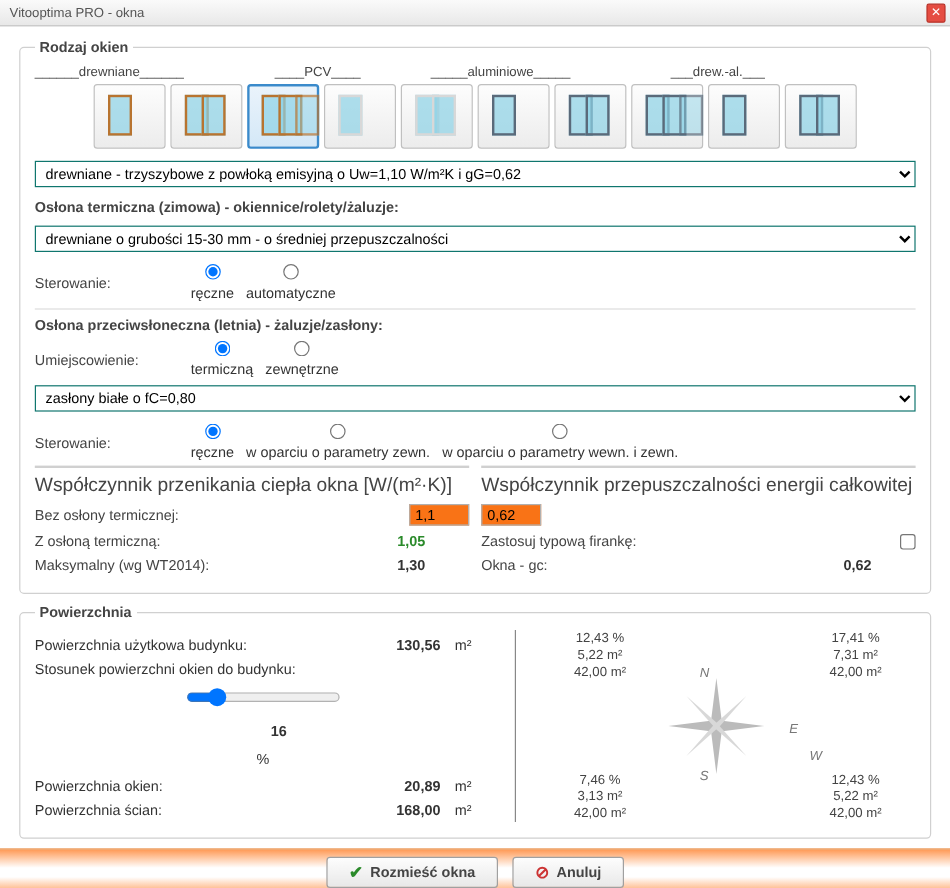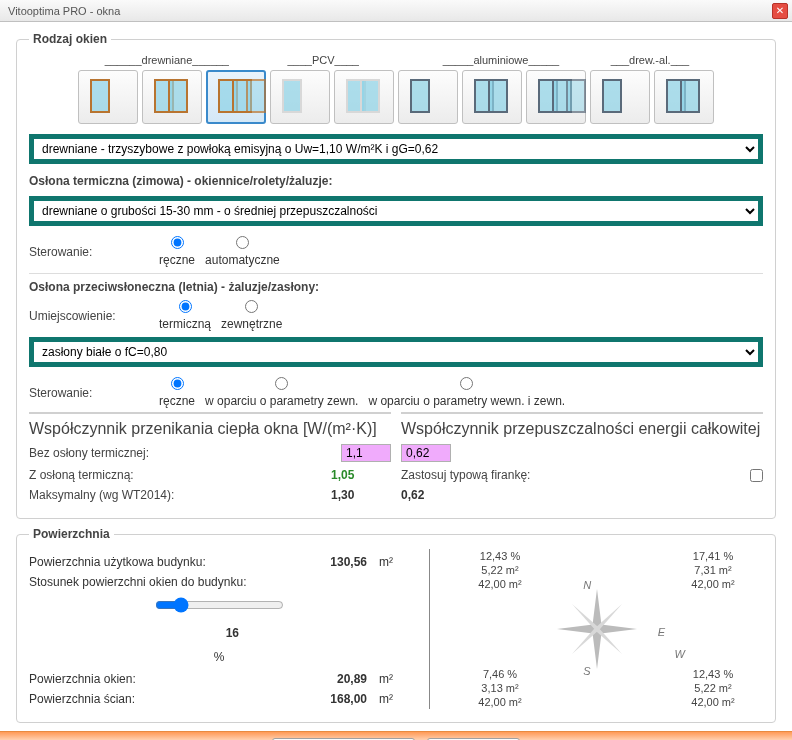--- a/index.html
+++ b/index.html
@@ -53,21 +53,21 @@
   gap: 4px;
   justify-content: center;
   margin: 4px 0 8px 0;
 }
 .cat-labels {
   display: flex;
   font-size: 11px;
   margin-bottom: 2px;
   color: #444;
 }
-.cat-labels span { text-align: right; }
+.cat-labels span { text-align: left; }
 .window-thumb {
   width: 60px; height: 54px;
   border: 1px solid #c0c0c0;
   border-radius: 3px;
   background: linear-gradient(#fdfdfd,#ececec);
   display: flex;
   align-items: center;
   justify-content: center;
   cursor: pointer;
 }
@@ -90,21 +90,21 @@
 .win-icon .pane.extra { left: 30px; opacity: 0.7; }
 .win-icon.wood .pane { border-color: #b87430; background: rgba(140,210,230,0.7); }
 .win-icon.pcv .pane { border-color: #d8d8d8; background: rgba(140,210,230,0.7); }
 .win-icon.alum .pane { border-color: #5a6a7a; background: rgba(140,210,230,0.7); }
 
 .dropdown {
   width: 100%;
   font-size: 12px;
   font-family: inherit;
   padding: 2px 4px;
-  border: 5px solid #0f766e;
+  border: 1px solid #0f766e;
   background: #fff;
   margin: 2px 0 6px 0;
 }
 .section-label {
   font-weight: bold;
   color: #444;
   margin: 4px 0 6px 0;
 }
 .radio-row {
   display: flex;
@@ -120,21 +120,21 @@
   flex: 1;
   border-top: 2px solid #d0d0d0;
   padding-top: 6px;
 }
 .panel-title { font-weight: normal; color: #444; margin-bottom: 6px; font-size: 16px; }
 .kv-row { display: flex; align-items: center; margin: 6px 0; }
 .kv-row .k { flex: 1; color: #444; }
 .kv-row .v { font-weight: bold; width: 60px; }
 .kv-row input[type=text] {
   width: 50px; font-family: inherit; font-size: 12px; padding: 1px 4px;
-  border: 1px solid #b0b0b0; background: #f0abfc;
+  border: 1px solid #b0b0b0; background: #f97316;
 }
 .green { color: #2a8a2a; }
 .surface-row {
   display: flex;
   gap: 20px;
 }
 .surf-left { flex: 0 0 380px; }
 .surf-right { flex: 1; position: relative; border-left: 1px solid #888; padding-left: 4px; }
 .surf-left .kv { display: flex; margin: 6px 0; }
 .surf-left .kv .k { flex: 1; }
@@ -342,20 +342,21 @@
       <div class="panel">
         <div class="panel-title">Współczynnik przepuszczalności energii całkowitej</div>
         <div class="kv-row">
           <input type="text" value="0,62" style="">
         </div>
         <div class="kv-row">
           <span class="k">Zastosuj typową firankę:</span>
           <input type="checkbox" style="">
         </div>
         <div class="kv-row">
+          <span class="k">Okna - gc:</span>
           <span class="v">0,62</span>
         </div>
       </div>
     </div>
   </fieldset>
 
   <fieldset>
     <legend>Powierzchnia</legend>
     <div class="surface-row">
       <div class="surf-left">

